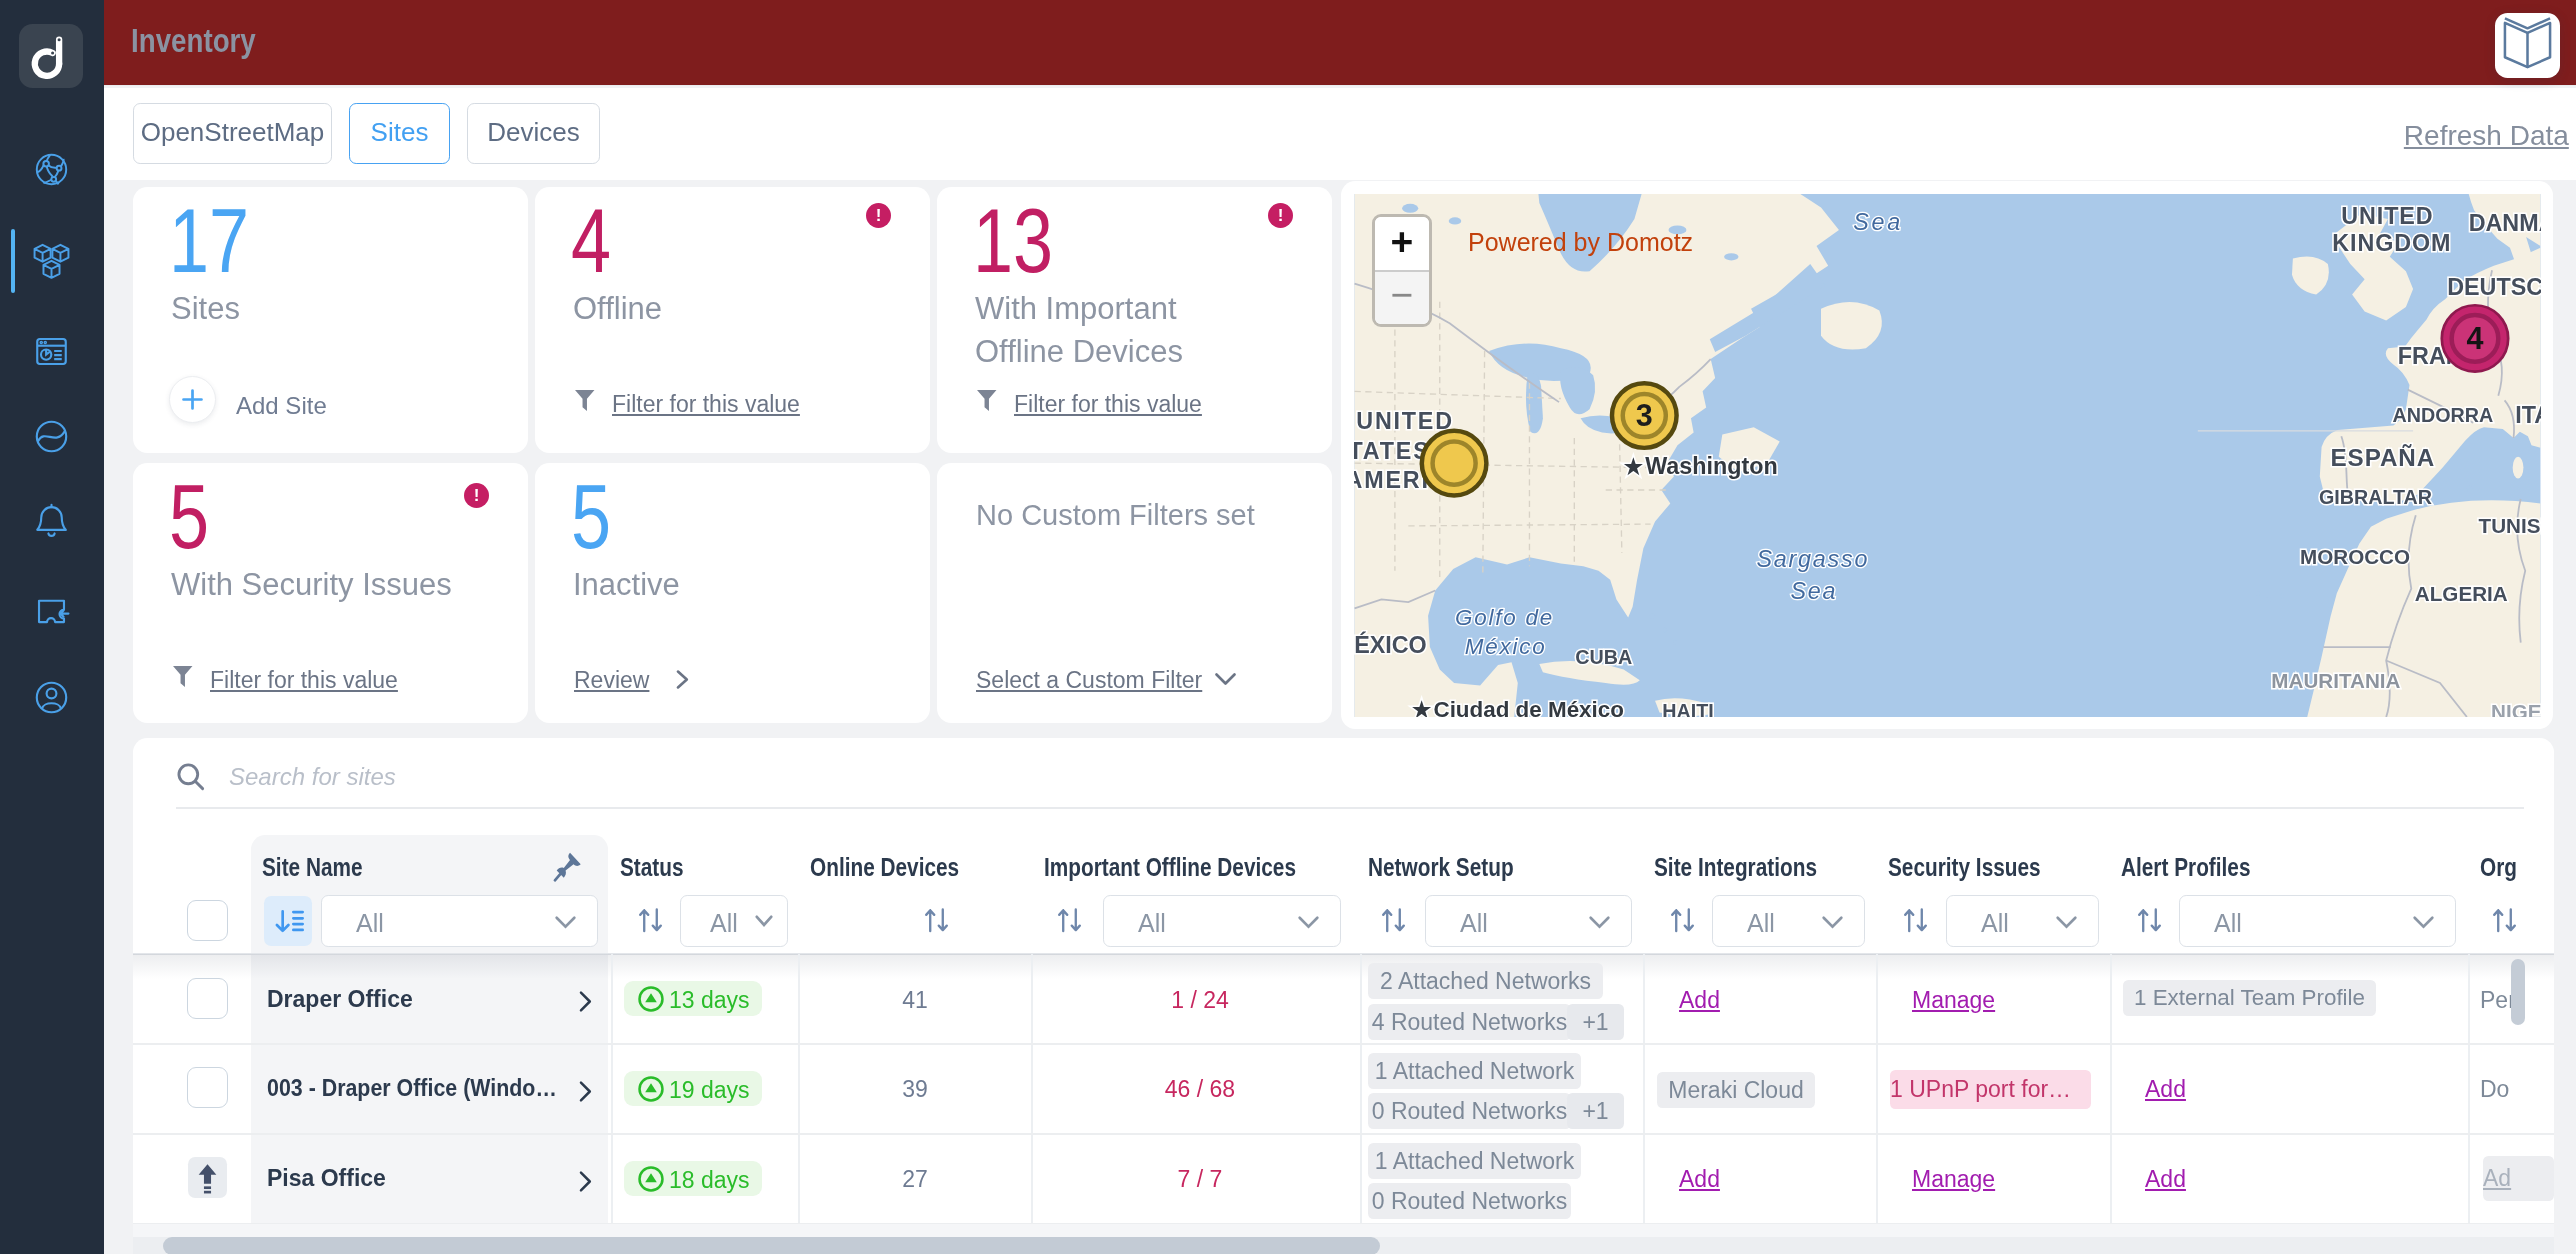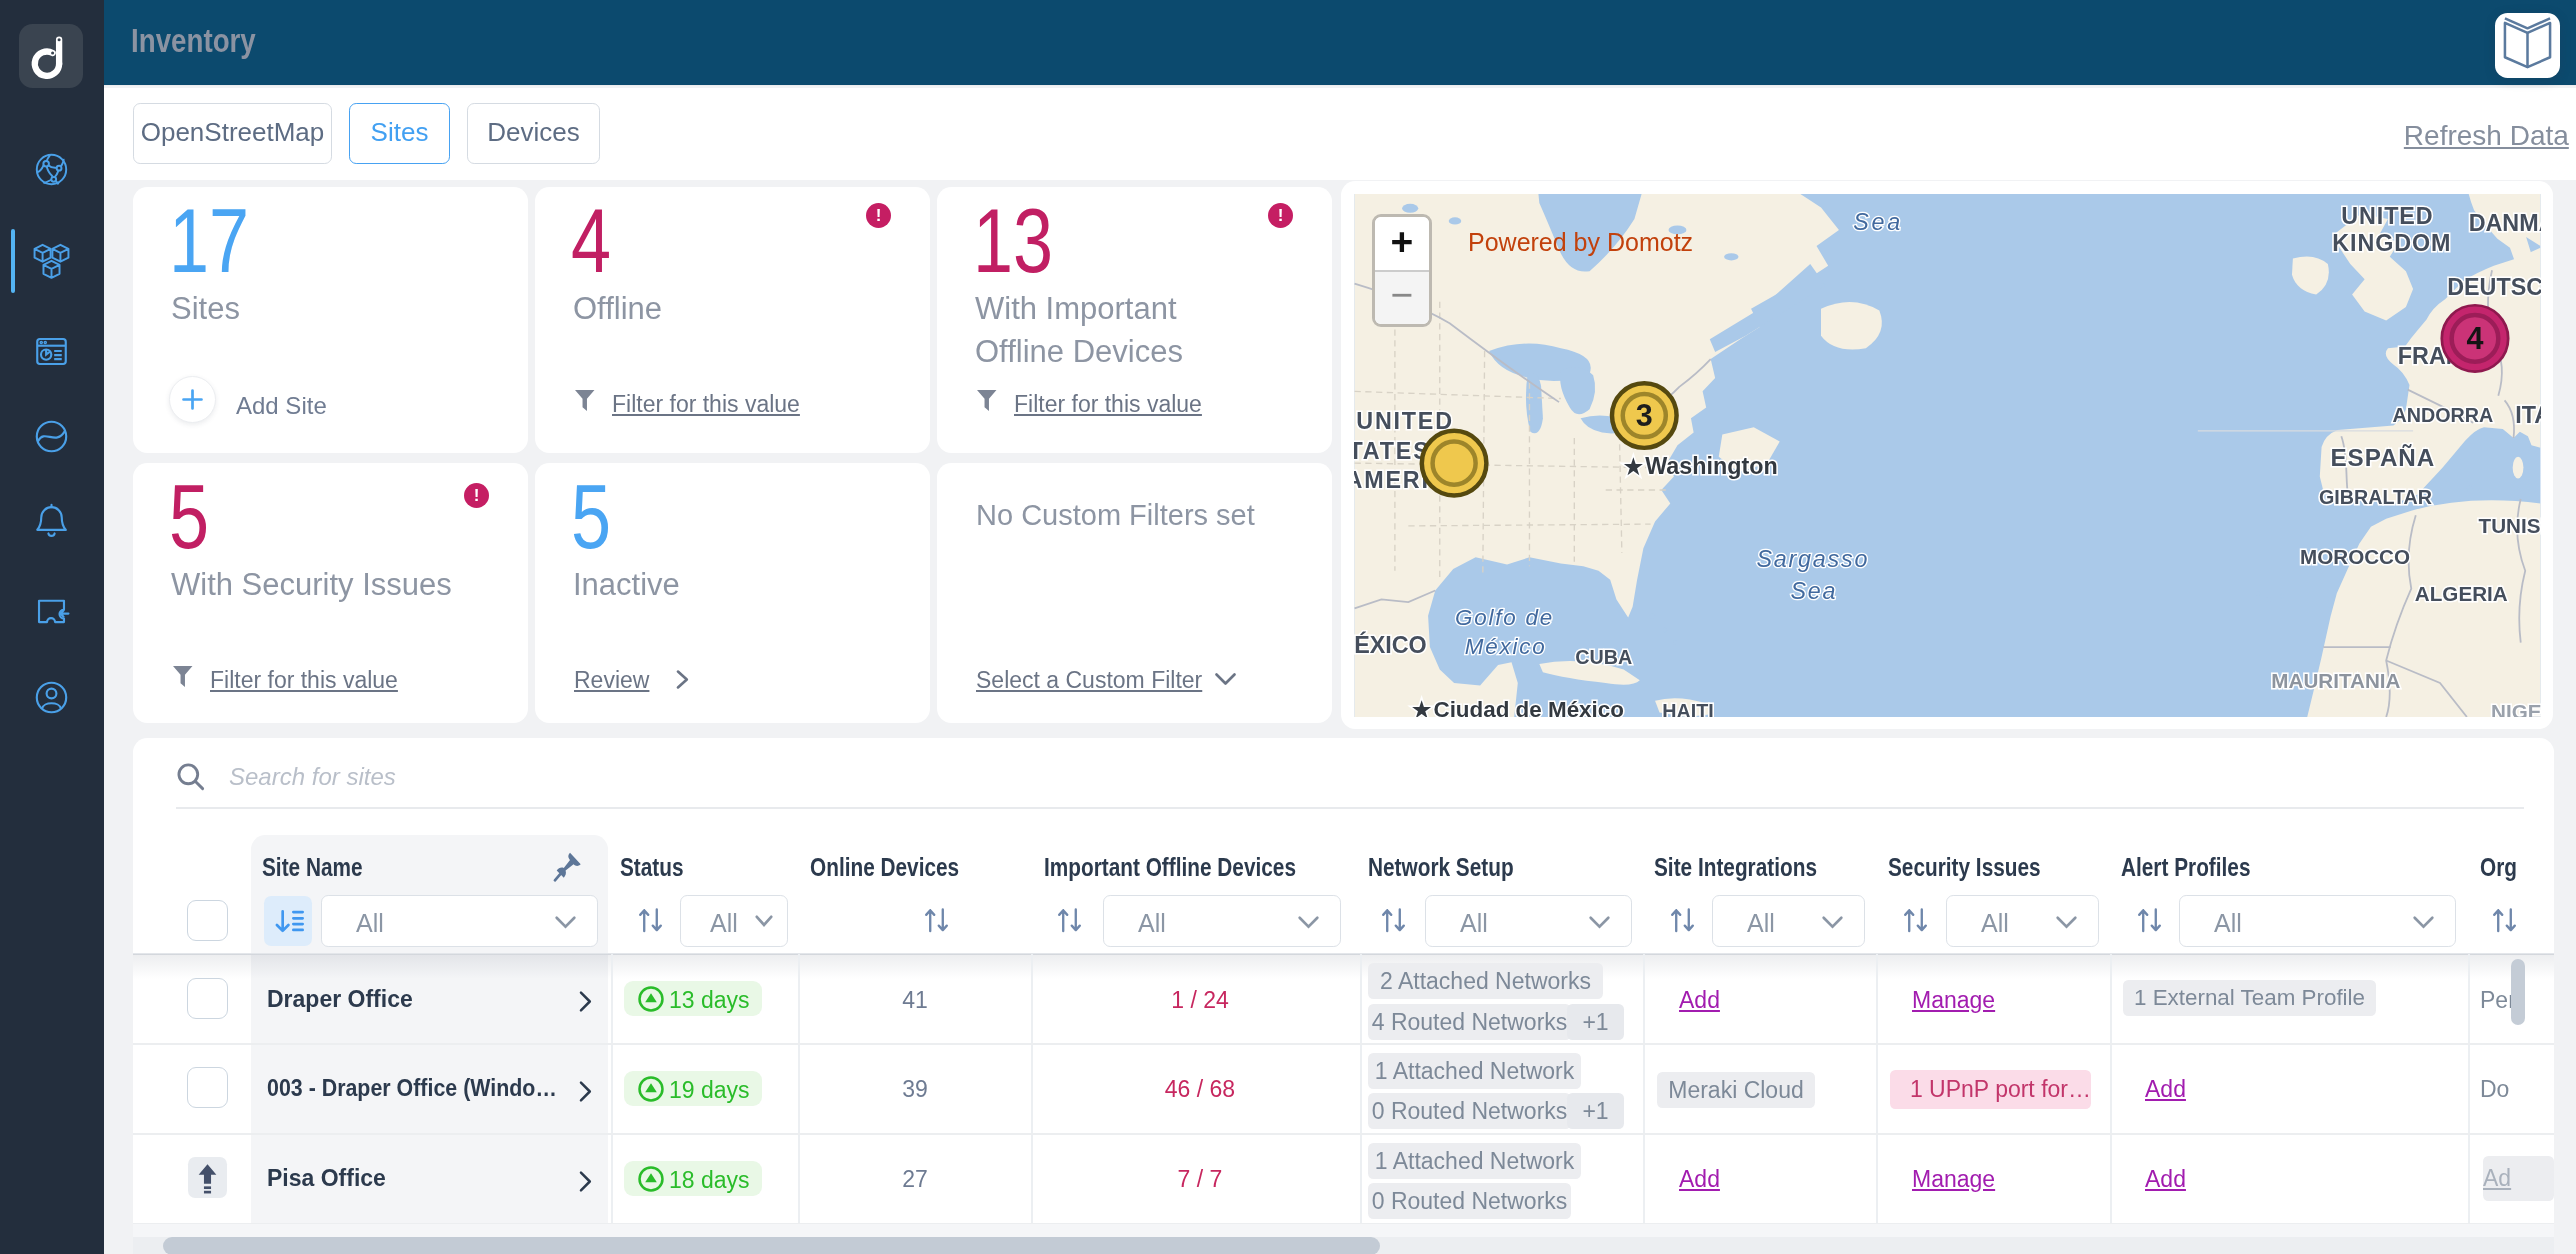--- a/index.html
+++ b/index.html
@@ -4,21 +4,21 @@
 <style>
   * { margin:0; padding:0; box-sizing:border-box; }
   html,body { width:2576px; height:1255px; overflow:hidden; }
   body { font-family:"Liberation Sans", sans-serif; background:#f1f2f4; position:relative; }
   
   #sidebar { position:absolute; left:0; top:0; width:104px; height:1255px; background:#232e3d; z-index:5; }
   #logo { position:absolute; left:19px; top:24px; width:64px; height:64px; border-radius:13.5px; background:#3a4450; }
   .navicon { position:absolute; left:31px; width:41px; height:41px; }
   #activebar { position:absolute; left:10.8px; top:229px; width:4.5px; height:64px; border-radius:2.7px; background:#54b4f3; }
   
-  #topbar { position:absolute; left:104px; top:0; width:2472px; height:86px; background:#0c4a6e; border-bottom:1.8px solid #ebecee; }
+  #topbar { position:absolute; left:104px; top:0; width:2472px; height:86px; background:#7f1d1d; border-bottom:1.8px solid #ebecee; }
   #title { position:absolute; left:27px; top:21.5px; font-size:33px; font-weight:bold; color:#8b93a2; transform:scaleX(.84); transform-origin:0 0; }
   #bookbtn { position:absolute; left:2495px; top:12.6px; width:65px; height:65px; background:#fff; border-radius:12.6px; box-shadow:0 2.7px 10.8px rgba(40,50,70,.18); z-index:6; }
   
   #tabsrow { position:absolute; left:104px; top:88px; width:2472px; height:92px; background:#fff; }
   .tab { position:absolute; top:15.3px; height:61px; border:1.8px solid #d5dbe2; border-radius:7.2px; background:#fff;
          font-size:26px; color:#5d6c83; text-align:center; line-height:57px; }
   .tab.active { border-color:#47a2f2; color:#42a0f2; }
   #refresh { position:absolute; right:7.2px; top:32px; font-size:28px; color:#858e9d; text-decoration:underline; }
   
   .card { position:absolute; background:#fff; border-radius:14.4px; }
@@ -480,21 +480,21 @@
         <path d="M14.5 8 L21 18 L8 18 Z" fill="#2abc2a"></path>
       </svg>
     <span>19 days</span>
   </div>
   <div class="num" style="left:728px; top:338px; width:108px; text-align:center;">39</div>
   <div class="pinknum" style="left:986px; top:338px; width:162px; text-align:center;">46 / 68</div>
   <div class="pill" style="left:1235px; top:315px; width:213px; height:36px; line-height:36px; text-align:center;">1 Attached Network</div>
   <div class="pill" style="left:1235px; top:355px; width:203px; height:36px; line-height:36px; text-align:center; overflow:hidden;">0 Routed Networks</div>
   <div class="pill" style="left:1434px; top:355px; width:57px; height:36px; line-height:36px; text-align:center; background:#e7e9ed;">+1</div>
   <div class="pill" style="left:1524px; top:334px; width:158px; height:36px; line-height:36px; text-align:center;">Meraki Cloud</div>
-  <div class="pill" style="left:1757px; top:332px; width:201px; height:39px; line-height:39px; text-align:right; background:#fbdce8; color:#c2356a;">1 UPnP port for…</div>
+  <div class="pill" style="left:1757px; top:332px; width:201px; height:39px; line-height:39px; text-align:left; background:#fbdce8; color:#c2356a;">1 UPnP port for…</div>
   <div class="blink" style="left:2012px; top:338px;">Add</div>
   <div class="orgtxt" style="top:338px;">Domotz</div>
 
   <div style="position:absolute; left:55px; top:419px; width:39px; height:41px; background:#e9ecf0; border-radius:7.2px;">
     <svg width="39" height="41" viewBox="0 0 44 46" fill="#44506a">
       <path d="M22 8 L32 20 L26 20 L26 30 L18 30 L18 20 L12 20 Z"></path>
       <rect x="18" y="33" width="8" height="3"></rect>
       <rect x="18" y="38" width="8" height="3"></rect>
     </svg>
   </div>

